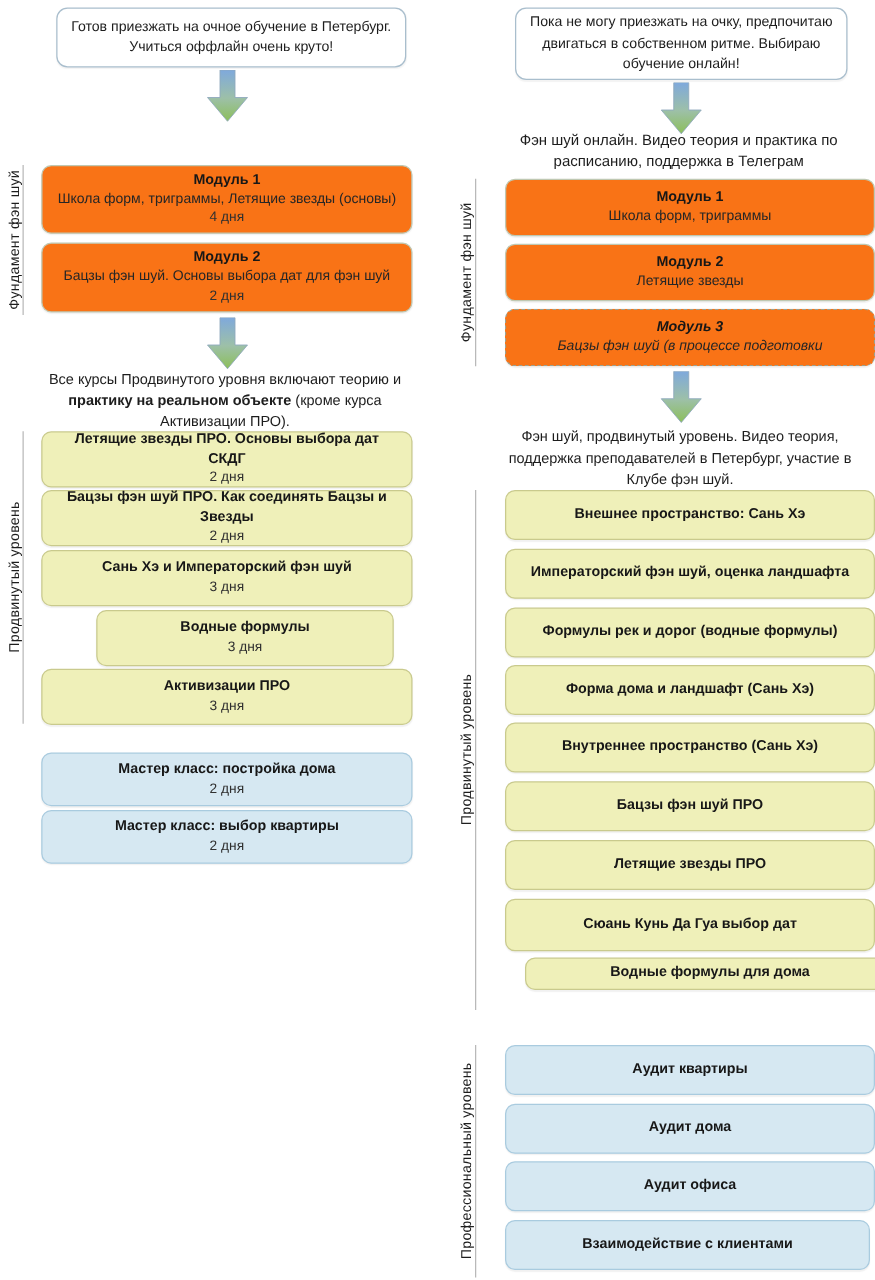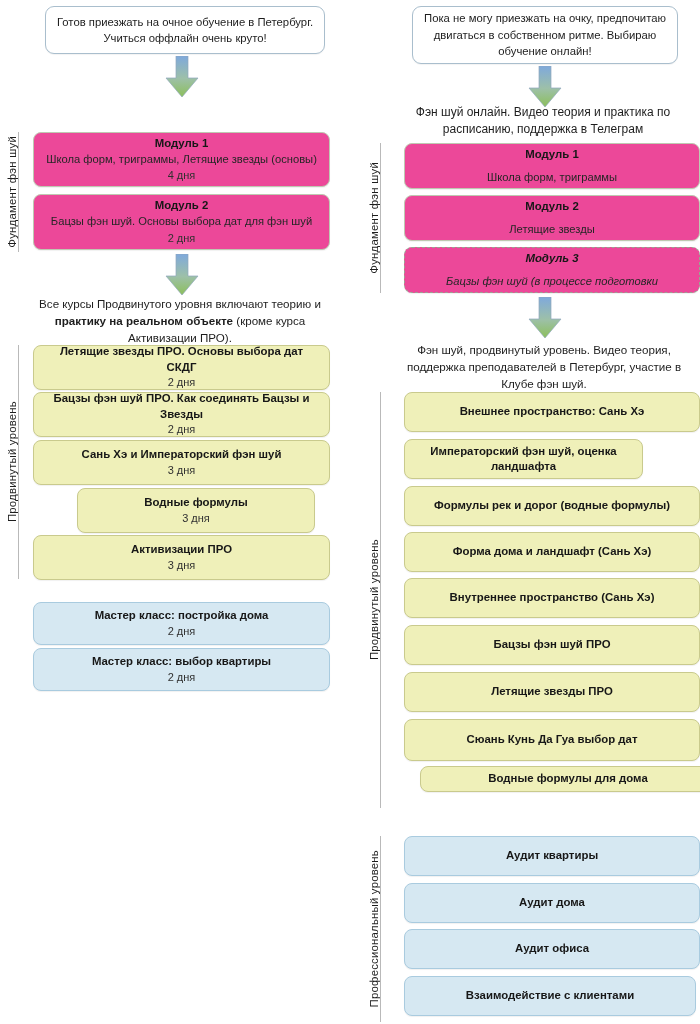--- a/index.html
+++ b/index.html
@@ -122,23 +122,22 @@
     color: #262626;
     font-weight: normal;
   }
   .box .b-dur {
     font-size: 11px;
     line-height: 1.4;
     color: #303030;
   }
 
   .box.foundation {
-    background: #ec4899;
+    background: #f97316;
     border-color: #bfc8b2;
-    justify-content: space-between;
   }
   .box.foundation.dashed {
     border-style: dashed;
     border-color: #9aa392;
   }
   .box.advanced {
     background: #eff0b9;
     border-color: #c9ca8d;
   }
   .box.master {
@@ -297,21 +296,21 @@
     <div class="caption" style="left:48px; top:342px; width:292px;">Фэн шуй, продвинутый уровень. Видео теория, поддержка преподавателей в Петербург, участие в Клубе фэн шуй.</div>
 
     <div class="group-label" style="left:18px; top:392px; height:416px;">
       <div class="vtext">Продвинутый уровень</div>
       <div class="bracket"></div>
     </div>
 
     <div class="box advanced" style="left:54px; top:392px; width:296px; height:40px;">
       <div class="b-title">Внешнее пространство: Сань Хэ</div>
     </div>
-    <div class="box advanced" style="left:54px; top:439px; width:239px; height:40px;justify-content:center;">
+    <div class="box advanced" style="left:54px; top:439px; width:296px; height:40px;justify-content:center;">
       <div class="b-title">Императорский фэн шуй, оценка ландшафта</div>
     </div>
     <div class="box advanced" style="left:54px; top:486px; width:296px; height:40px;">
       <div class="b-title">Формулы рек и дорог (водные формулы)</div>
     </div>
     <div class="box advanced" style="left:54px; top:532px; width:296px; height:40px;">
       <div class="b-title">Форма дома и ландшафт (Сань Хэ)</div>
     </div>
     <div class="box advanced" style="left:54px; top:578px; width:296px; height:40px;">
       <div class="b-title">Внутреннее пространство (Сань Хэ)</div>

